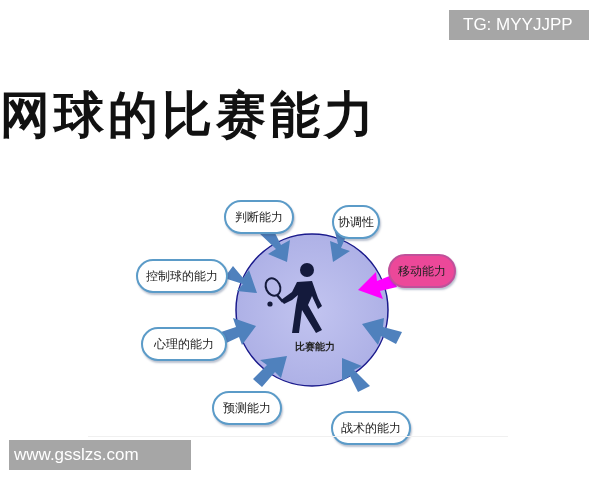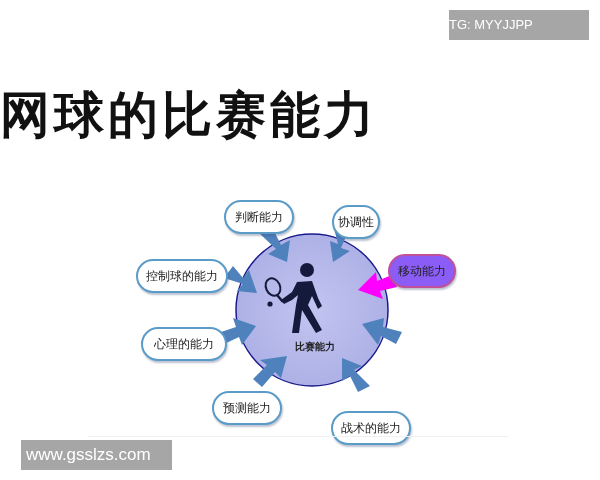--- a/index.html
+++ b/index.html
@@ -1,33 +1,33 @@
 <!DOCTYPE html>
 <html><head>
 <meta charset="utf-8">
 <style>
   html, body { margin:0; padding:0; }
   body { width:600px; height:480px; background:#ffffff; position:relative; overflow:hidden;
          font-family:"DejaVu Sans", sans-serif; }
   .wm-top { position:absolute; left:449px; top:10px; width:140px; height:30px; background:#a6a6a6;
-            color:#fff; font-family:"Liberation Sans", sans-serif; font-size:13px; line-height:30px;
-            padding-left:0; box-sizing:border-box; }
+            color:#fff; font-family:"Liberation Sans", sans-serif; font-size:17px; line-height:30px;
+            padding-left:14px; box-sizing:border-box; }
   .title { position:absolute; left:0; width:600px; top:82px; text-align:left; font-size:50px;
            font-weight:bold; color:#111; letter-spacing:4px; font-family:"DejaVu Sans", sans-serif; }
   .diagram { position:absolute; left:0; top:0; width:600px; height:480px; }
   .node { position:absolute; background:#fff; border:2px solid #5b9bc8; border-radius:18px;
           box-shadow:1px 2px 2px rgba(60,80,120,0.35); font-size:12px; color:#222; text-align:center;
           line-height:30px; height:30px; box-sizing:content-box; }
-  .node.pink { background:#8b5cf6; border-color:#c0509a; }
+  .node.pink { background:#ec4899; border-color:#c0509a; }
   .center-label { position:absolute; left:270px; top:340px; width:90px; text-align:center;
                   font-size:10px; font-weight:bold; color:#222; }
   .divider { position:absolute; left:88px; top:436px; width:420px; height:1px; background:#f0f0f0; }
-  .wm-bottom { position:absolute; left:9px; top:440px; width:151px; height:30px; background:#a6a6a6;
+  .wm-bottom { position:absolute; left:9px; top:440px; width:182px; height:30px; background:#a6a6a6;
                color:#fff; font-family:"Liberation Sans", sans-serif; font-size:17px; line-height:30px;
-               padding-left:5px; box-sizing:border-box;margin-left:12px; }
+               padding-left:5px; box-sizing:border-box; }
 </style>
 </head>
 <body>
 
 <div class="wm-top">TG: MYYJJPP</div>
 
 <div class="title">网球的比赛能力</div>
 
 <div class="diagram">
   <svg width="600" height="480" style="position:absolute;left:0;top:0;">

